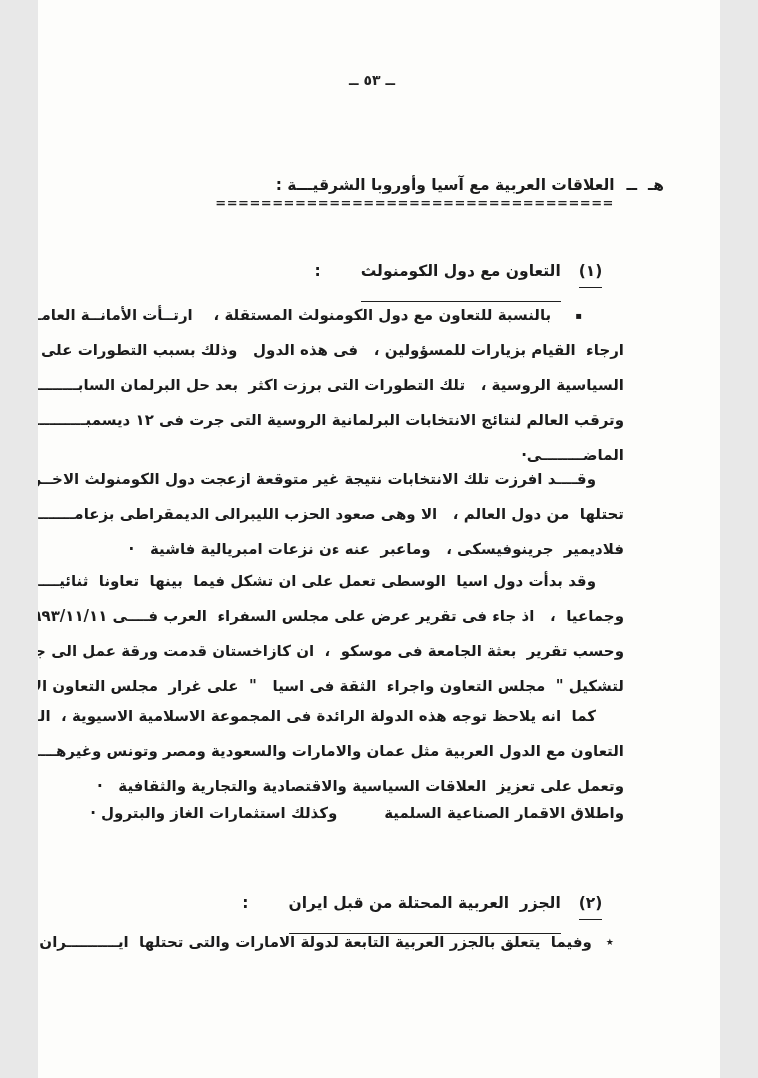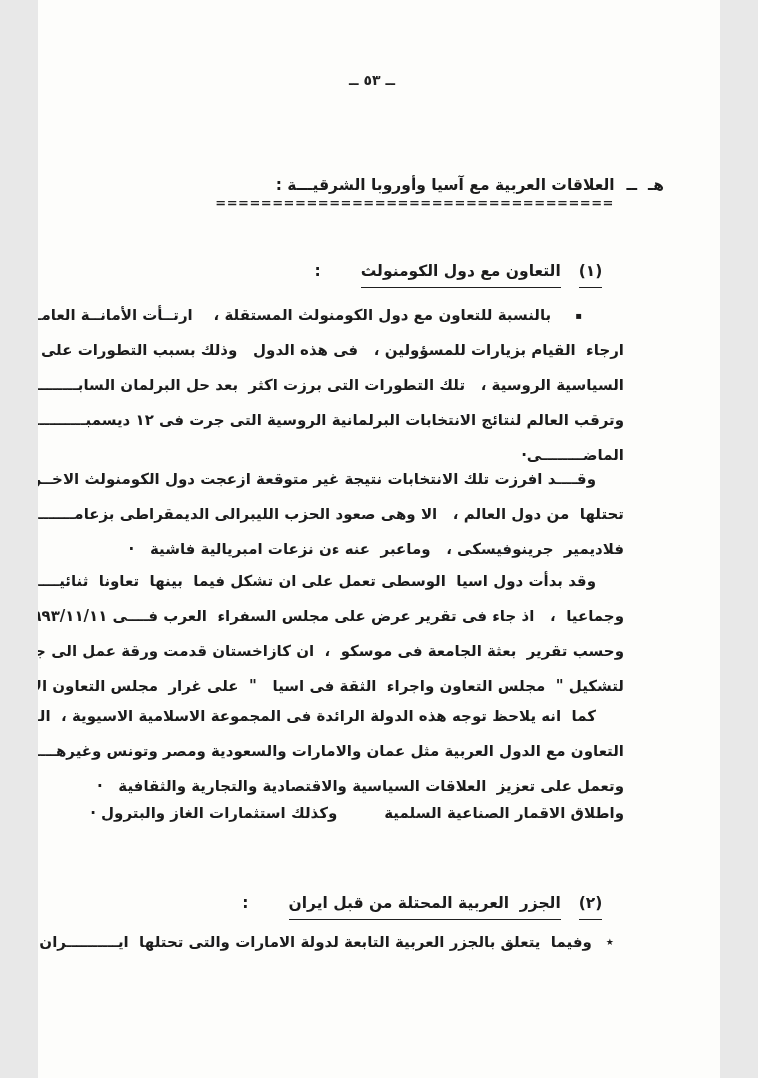--- a/index.html
+++ b/index.html
@@ -27,21 +27,21 @@
     margin-top: 3px; margin-right: 50px;
     font-size: 13px; letter-spacing: 0.5px; line-height: 12px;
     color: #222; white-space: pre;
   }
   
   .section-heading {
     position: absolute; right: 96px; left: 60px;
     direction: rtl; white-space: pre; font-size: 15.5px;
   }
   .section-heading .num { display: inline-block; border-bottom: 1.6px solid #1f1f1f; padding-bottom: 7px; margin-left: 18px; }
-  .section-heading .ttl { display: inline-block; border-bottom: 1.6px solid #1f1f1f; padding-bottom: 7px; }
+  .section-heading .ttl { display: inline-block; border-bottom: 1.6px solid #1f1f1f; padding-bottom: 21px; }
   .section-heading .colon { margin-right: 40px; }
   #section-1 { top: 244px; }
   #section-2 { top: 876px; }
   
   .para { position: absolute; right: 96px; left: 60px; direction: rtl; }
   .line {
     height: 35px; line-height: 35px;
     white-space: pre; text-align: right;
     font-size: 15px; overflow: visible;
   }

